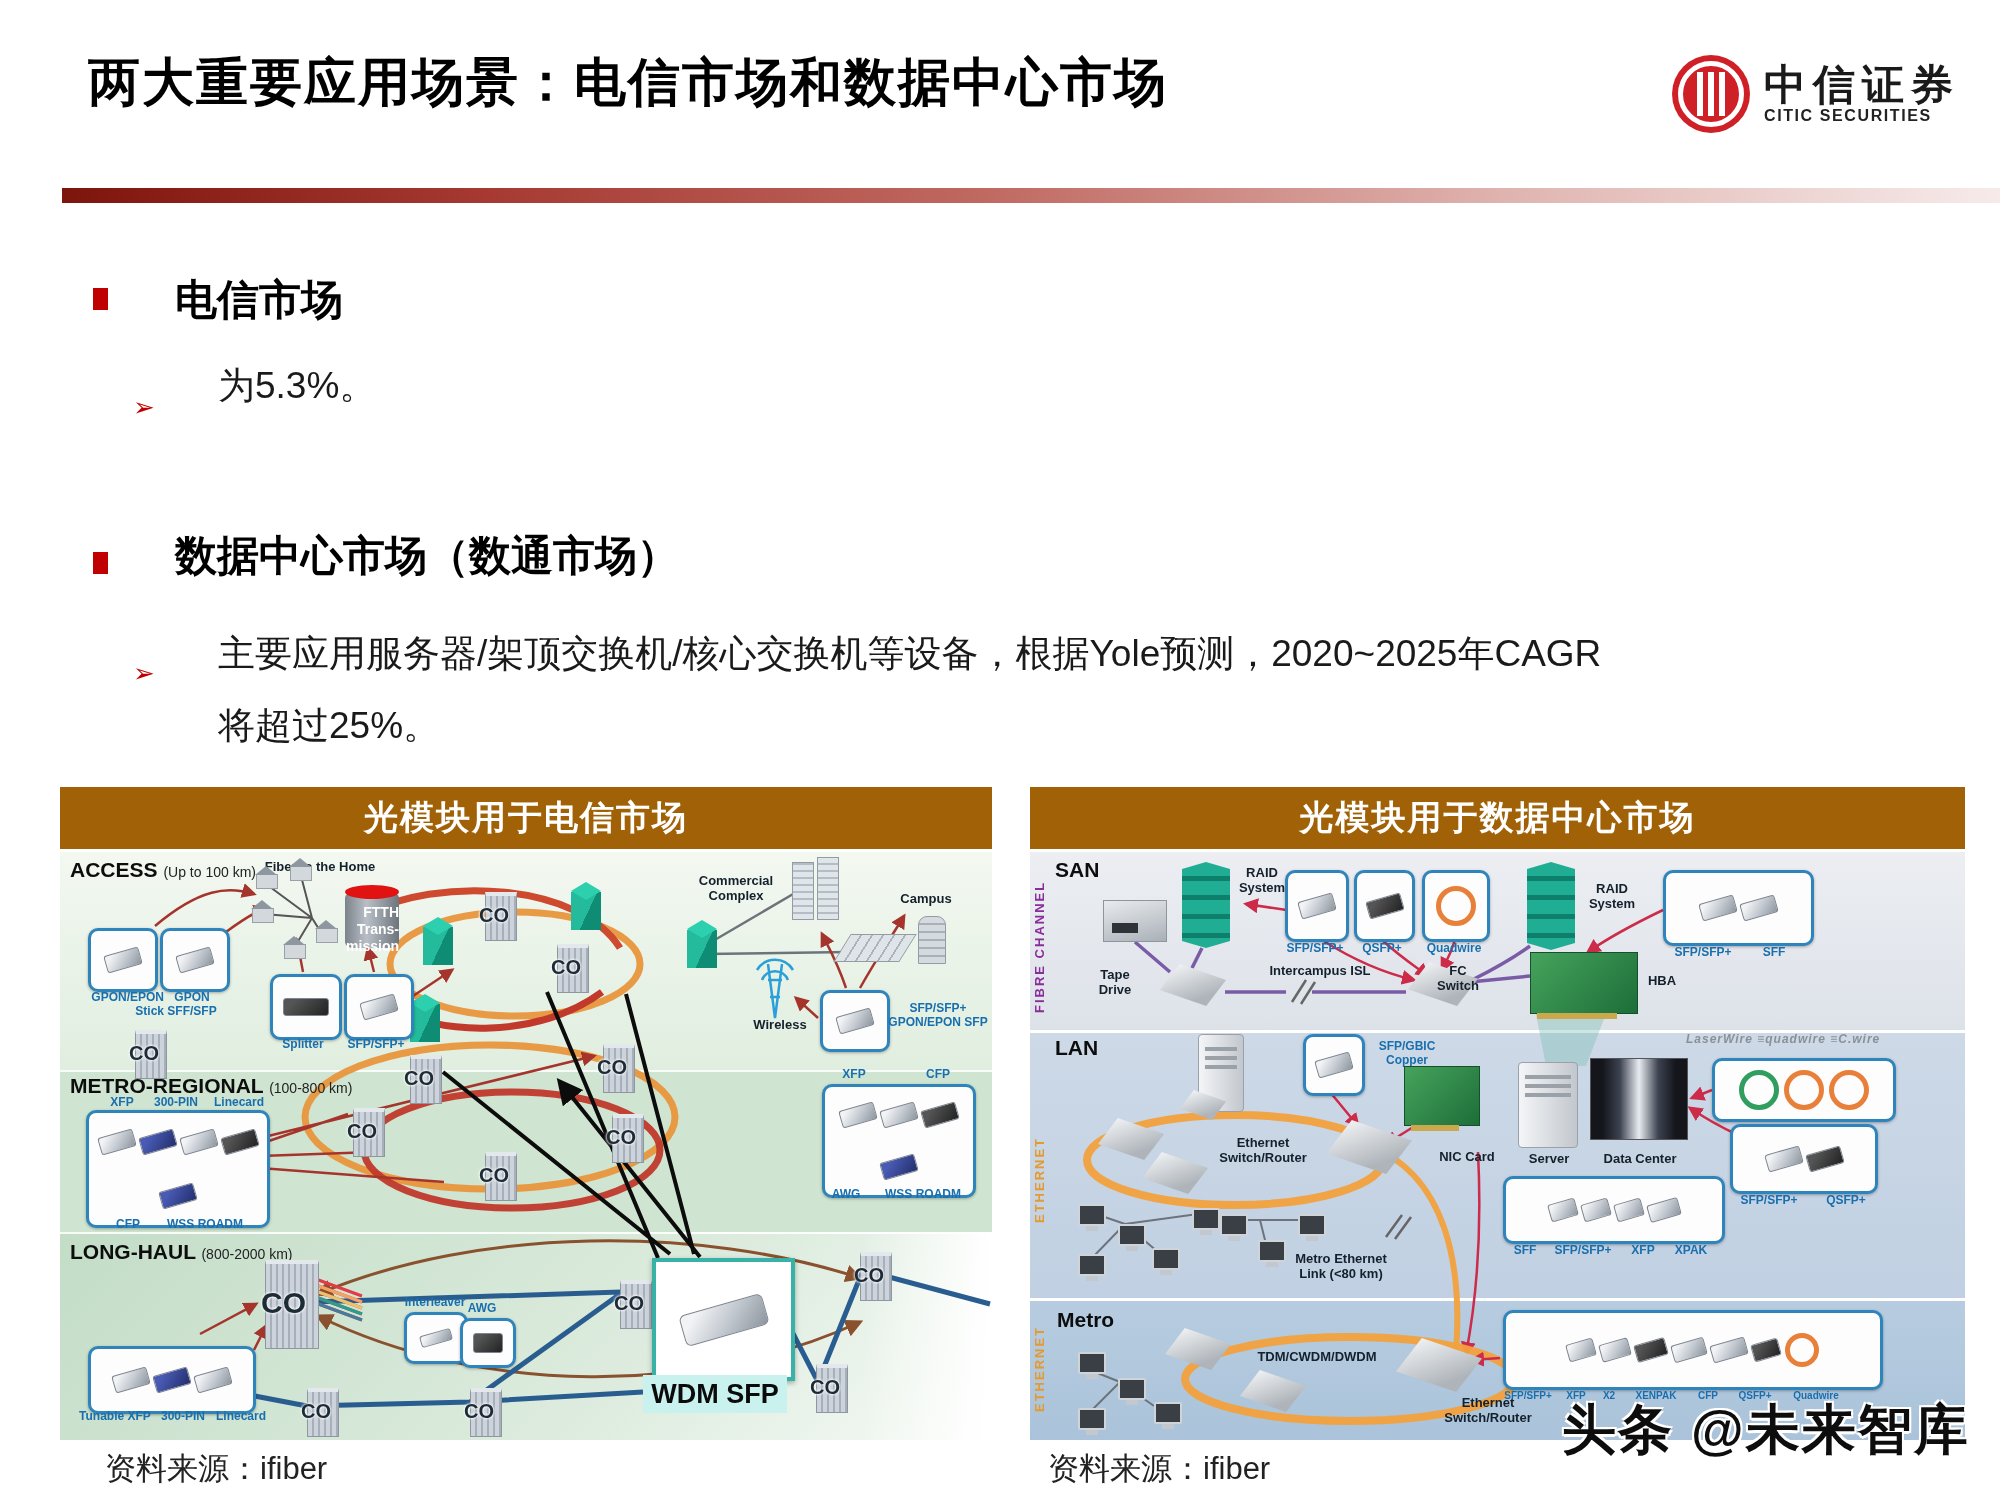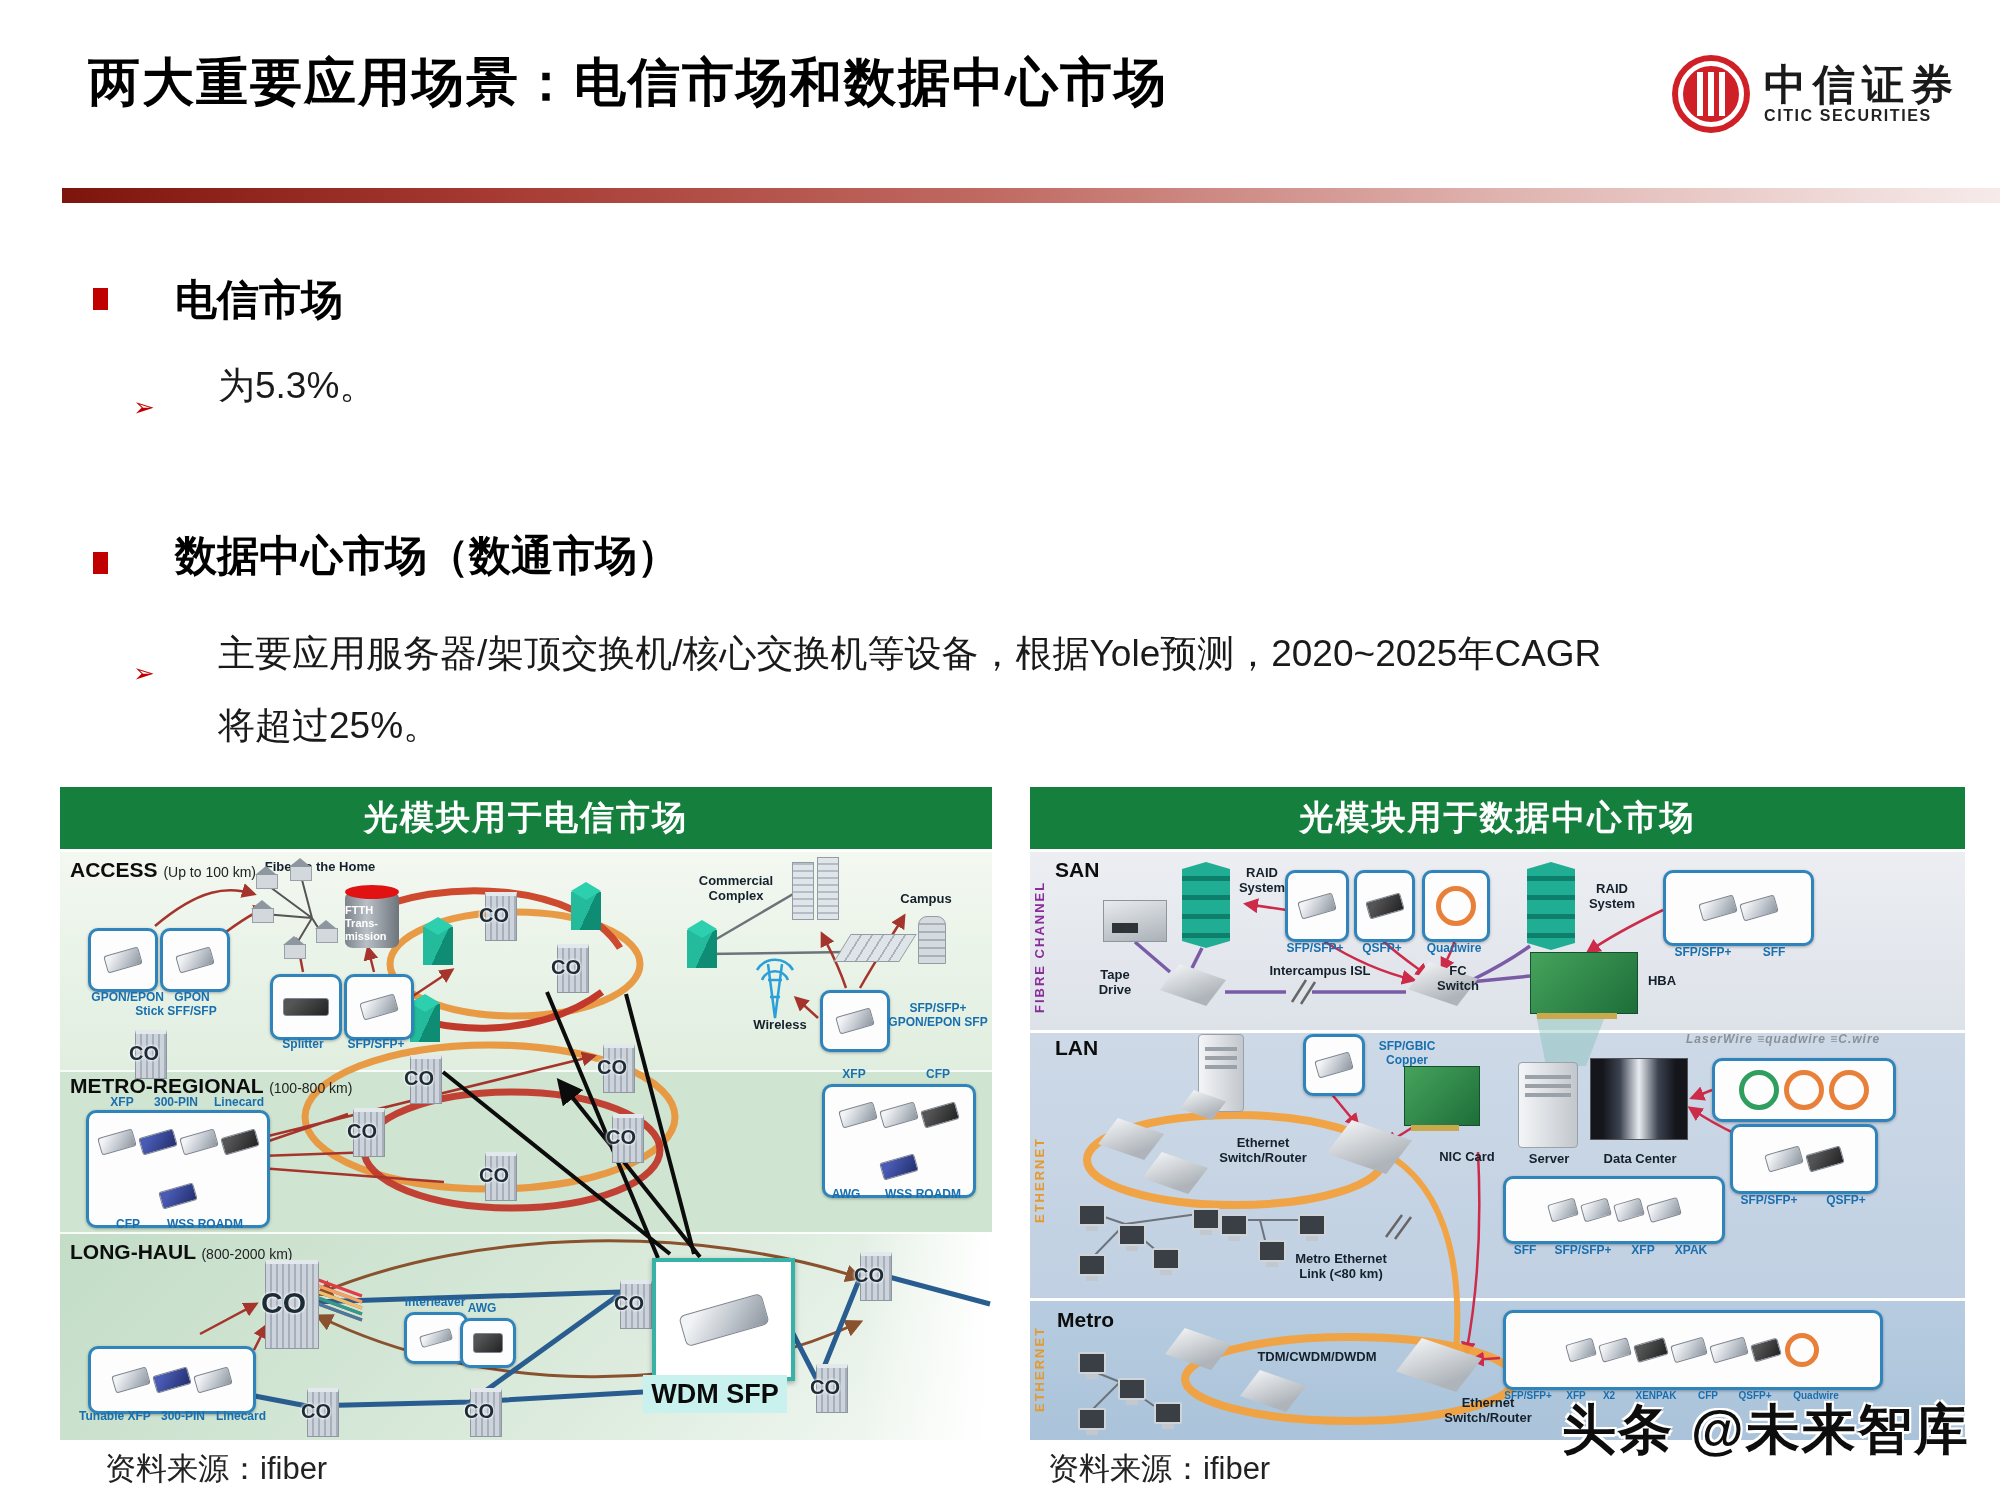--- a/index.html
+++ b/index.html
@@ -17,21 +17,21 @@
   .logo-en{font-size:16px;font-weight:bold;letter-spacing:1.6px;color:#222;}
   .divider{left:62px;top:188px;right:0;height:15px;
      background:linear-gradient(to right,#7e150d,#a63a32 22%,#c06a62 48%,#e0b5b1 75%,#f6ebea 100%);}
   
   .sq{position:absolute;width:15px;height:22px;background:#c00000;}
   .btext{position:absolute;font-size:42px;font-weight:bold;color:#000;}
   .amark{position:absolute;font-size:26px;color:#c00000;}
   .stext{position:absolute;font-size:37px;color:#1a1a1a;line-height:72px;}
   
   .panel{position:absolute;width:932px;}
-  .phead{height:62px;background:#15803d;color:#fff;font-size:34px;font-weight:bold;letter-spacing:2px;display:flex;align-items:center;justify-content:center;}
+  .phead{height:62px;background:#a16207;color:#fff;font-size:34px;font-weight:bold;letter-spacing:2px;display:flex;align-items:center;justify-content:center;}
   .pbody{position:relative;margin-top:3px;height:588px;overflow:hidden;background:#bef264;}
   .band{position:absolute;left:0;right:0;}
   .src{font-size:31px;color:#222;}
   .watermark{left:1562px;top:1394px;font-size:54px;font-weight:bold;color:#0d0d0d;letter-spacing:2px;
      text-shadow:-2px -2px 0 #fff,2px -2px 0 #fff,-2px 2px 0 #fff,2px 2px 0 #fff,0 3px 0 #fff;}
   
   .sect{font-size:21px;font-weight:bold;color:#0d0d0d;}
   .sect small{font-size:14px;font-weight:normal;color:#222;letter-spacing:0;}
   .blab{position:absolute;font-size:13px;font-weight:bold;color:#14202b;text-align:center;line-height:1.12;}
   .mlab{position:absolute;font-size:12px;font-weight:bold;color:#196fae;text-align:center;line-height:1.15;}
@@ -49,21 +49,21 @@
   .co b{position:absolute;left:-6px;top:12px;font-size:20px;color:#1c2b36;text-shadow:0 0 3px #fff,0 0 3px #fff;}
   .co.big .bld{width:52px;height:84px;}
   .co.big b{font-size:30px;top:26px;left:-4px;}
   .gtower{position:absolute;width:30px;height:38px;background:linear-gradient(115deg,#23bb9b 55%,#0f8d74 55%);}
   .gtower::before{content:'';position:absolute;left:0;top:-10px;width:30px;height:18px;background:#2ccfae;
      clip-path:polygon(50% 0,100% 50%,50% 100%,0 50%);}
   .house{position:absolute;width:20px;height:13px;background:#d3d8dd;border:1px solid #99a1a8;}
   .house::before{content:'';position:absolute;left:-2px;top:-9px;border-left:11px solid transparent;border-right:11px solid transparent;border-bottom:9px solid #8e979f;}
   .cyl{position:absolute;width:54px;height:56px;background:linear-gradient(90deg,#7d838b,#b9bfc6 40%,#6e747c);border-radius:8px/6px;}
   .cyl::before{content:'';position:absolute;left:0;top:-7px;width:100%;height:14px;border-radius:50%;background:#e01212;}
-  .cyl span{position:absolute;left:0;right:0;top:12px;color:#fff;font-size:11px;font-weight:bold;text-align:left;line-height:1.2;}
+  .cyl span{position:absolute;left:0;right:0;top:12px;color:#fff;font-size:14px;font-weight:bold;text-align:right;line-height:1.2;}
   .twr{position:absolute;width:20px;background:repeating-linear-gradient(0deg,#e0e5ea 0 5px,#b4bcc5 5px 7px);border:1px solid #939ca5;}
   .flat{position:absolute;width:64px;height:26px;background:repeating-linear-gradient(90deg,#dfe4e9 0 9px,#aab3bc 9px 11px);border:1px solid #939ca5;transform:skewX(-32deg);}
   .round{position:absolute;width:26px;height:46px;border-radius:9px 9px 0 0;background:repeating-linear-gradient(0deg,#d5dade 0 6px,#a8b1ba 6px 8px);border:1px solid #939ca5;}
   .sw{position:absolute;width:66px;height:42px;background:linear-gradient(160deg,#fafbfc,#aeb4ba 75%);
      clip-path:polygon(30% 0,100% 38%,70% 100%,0 62%);filter:drop-shadow(1px 2px 1px rgba(0,0,0,.25));}
   .sw.big{width:86px;height:54px;}
   .sw.sm{width:46px;height:30px;}
   .pc{position:absolute;width:24px;height:18px;background:#3a3f45;border:2px solid #cfd4d9;border-radius:2px;}
   .pc::after{content:'';position:absolute;left:25%;bottom:-7px;width:50%;height:5px;background:#c2c8ce;}
   .raid{position:absolute;width:48px;background:repeating-linear-gradient(180deg,#1fae93 0 14px,#0d7f6a 14px 19px);

